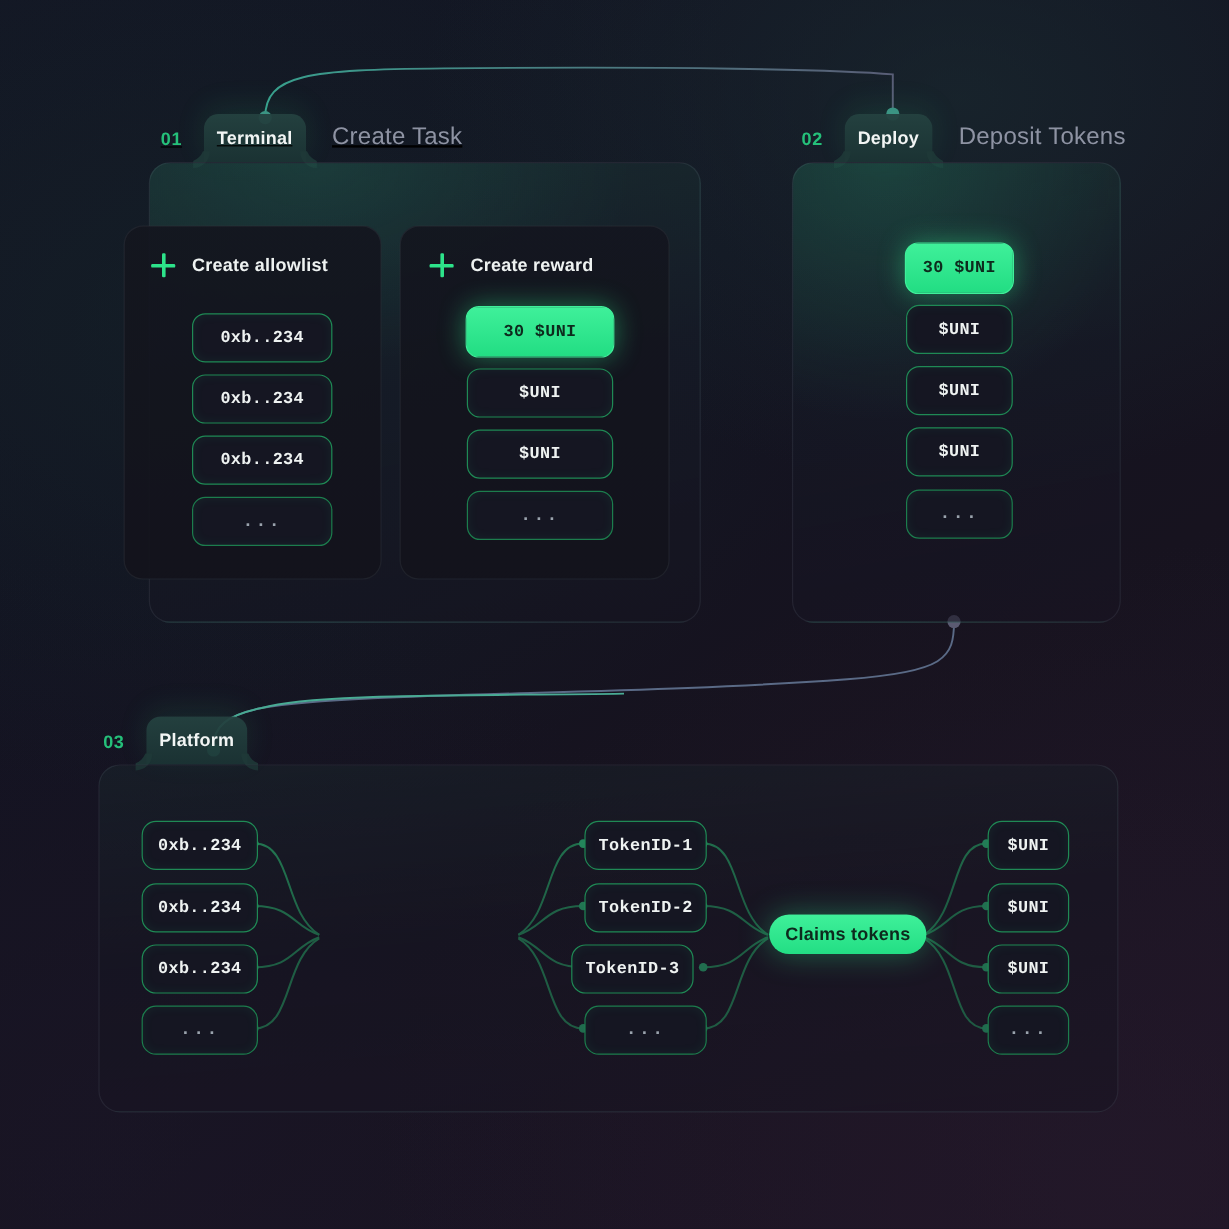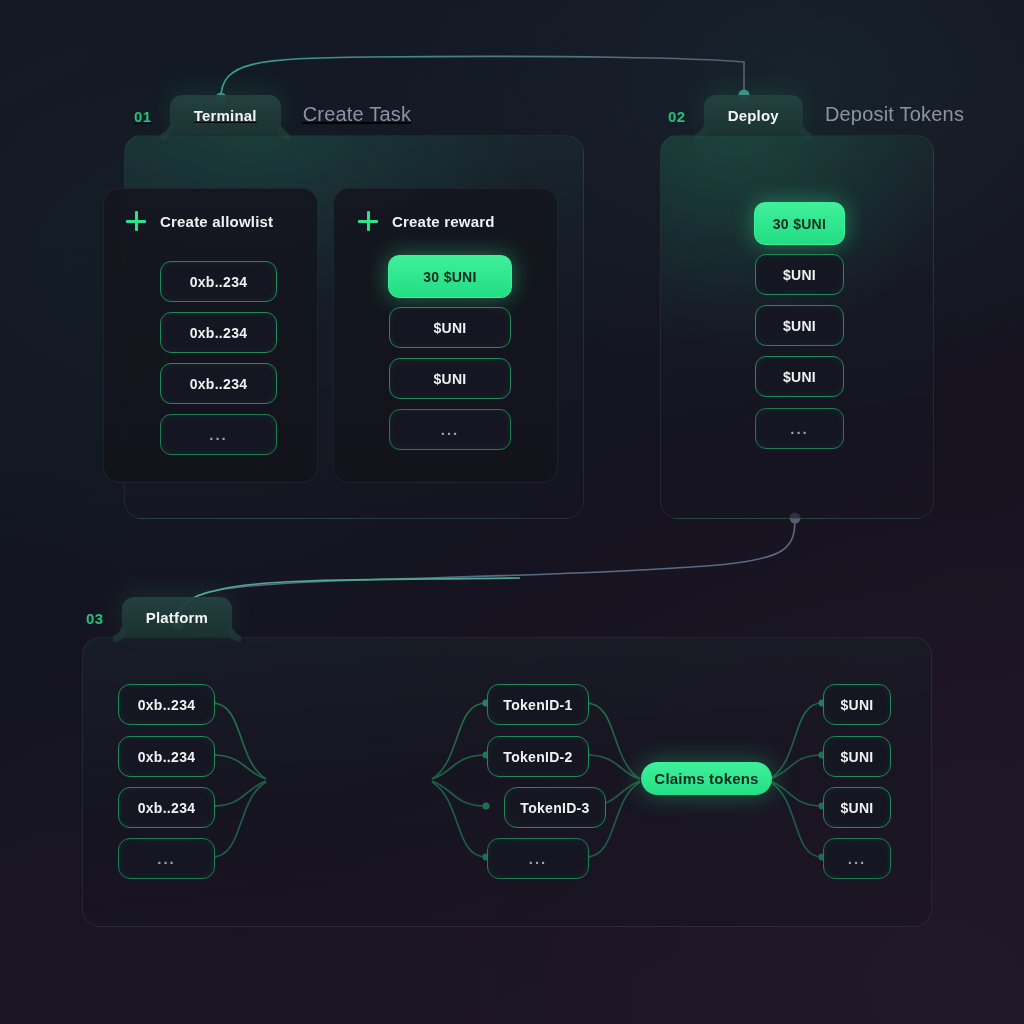--- a/index.html
+++ b/index.html
@@ -21,21 +21,21 @@
   #wires{position:absolute;inset:0;width:1024px;height:1024px;pointer-events:none;}
 
   
   .tabrow{position:absolute;display:flex;align-items:flex-end;height:40px;}
   .step-num{
     font-size:15px;font-weight:700;letter-spacing:.5px;
     color:#25c07a;padding-bottom:10px;padding-right:18px;
   }
   .tab{
     position:relative;
-    height:40px;padding:0 24px;
+    height:40px;padding:0 11px;
     display:flex;align-items:center;justify-content:center;
     font-size:15px;font-weight:700;color:#f2f5f4;letter-spacing:.2px;
     background:linear-gradient(180deg,rgba(36,66,64,.95) 0%,rgba(27,52,52,.92) 100%);
     border-radius:12px 12px 0 0;
     box-shadow:0 -6px 26px rgba(46,228,138,.10);
   }
   .tab::before,.tab::after{
     content:"";position:absolute;bottom:0;width:14px;height:14px;
     background:transparent;
   }
@@ -79,20 +79,21 @@
   .plus-icon i.v{top:0;left:8.5px;width:3px;height:20px;}
   .subpanel-title{font-size:15px;font-weight:700;color:#eef2f1;letter-spacing:.2px;}
 
   
   .pill{
     position:absolute;display:flex;align-items:center;justify-content:center;
     border-radius:11px;
     font-size:14px;font-weight:700;letter-spacing:.3px;
     background:#151622;border:1.4px solid #1f8a55;color:#eef2f1;
     box-shadow:0 0 10px rgba(46,228,138,.07) inset;
+    font-family:Liberation Mono, monospace;
   }
   .pill.dots{color:#9aa3ad;font-size:15px;letter-spacing:2px;line-height:6px;border-color:#1c7d4d;}
   .pill.hl{
     background:linear-gradient(180deg,#3ff09a 0%,#22dd83 100%);
     border-color:#3ff09a;color:#0d2a1d;
     box-shadow:0 0 22px rgba(46,228,138,.45);
   }
   .pill.plat{border-radius:12px;}
   .hubpill{
     position:absolute;display:flex;align-items:center;justify-content:center;
@@ -234,21 +235,21 @@
 
   <div class="card plain" style="left:82px;top:637px;width:848px;height:288px;">
 
     <div class="pill plat" style="left:35px;top:46px;width:95px;height:39px;">0xb..234</div>
     <div class="pill plat" style="left:35px;top:98px;width:95px;height:39px;">0xb..234</div>
     <div class="pill plat" style="left:35px;top:149px;width:95px;height:39px;">0xb..234</div>
     <div class="pill plat dots" style="left:35px;top:200px;width:95px;height:39px;">...</div>
 
     <div class="pill plat" style="left:404px;top:46px;width:100px;height:39px;">TokenID-1</div>
     <div class="pill plat" style="left:404px;top:98px;width:100px;height:39px;">TokenID-2</div>
-    <div class="pill plat" style="left:421px;top:149px;width:100px;height:39px;border-radius:13px;">TokenID-3</div>
+    <div class="pill plat" style="left:393px;top:149px;width:100px;height:39px;">TokenID-3</div>
     <div class="pill plat dots" style="left:404px;top:200px;width:100px;height:39px;">...</div>
 
     <div class="pill plat" style="left:740px;top:46px;width:66px;height:39px;">$UNI</div>
     <div class="pill plat" style="left:740px;top:98px;width:66px;height:39px;">$UNI</div>
     <div class="pill plat" style="left:740px;top:149px;width:66px;height:39px;">$UNI</div>
     <div class="pill plat dots" style="left:740px;top:200px;width:66px;height:39px;">...</div>
 
     <div class="hubpill" style="left:558px;top:124px;width:131px;height:33px;">Claims tokens</div>
   </div>
 

